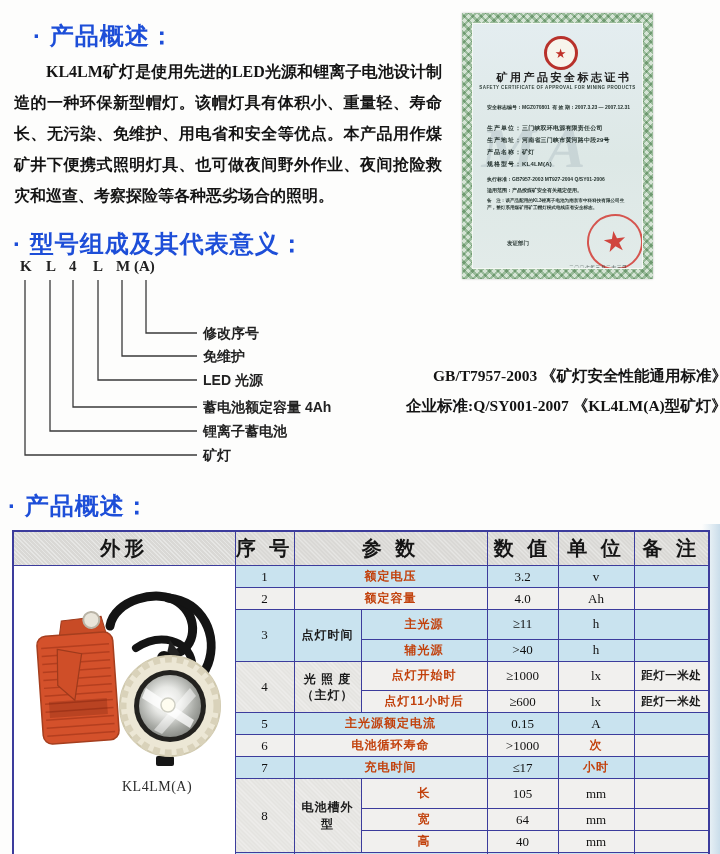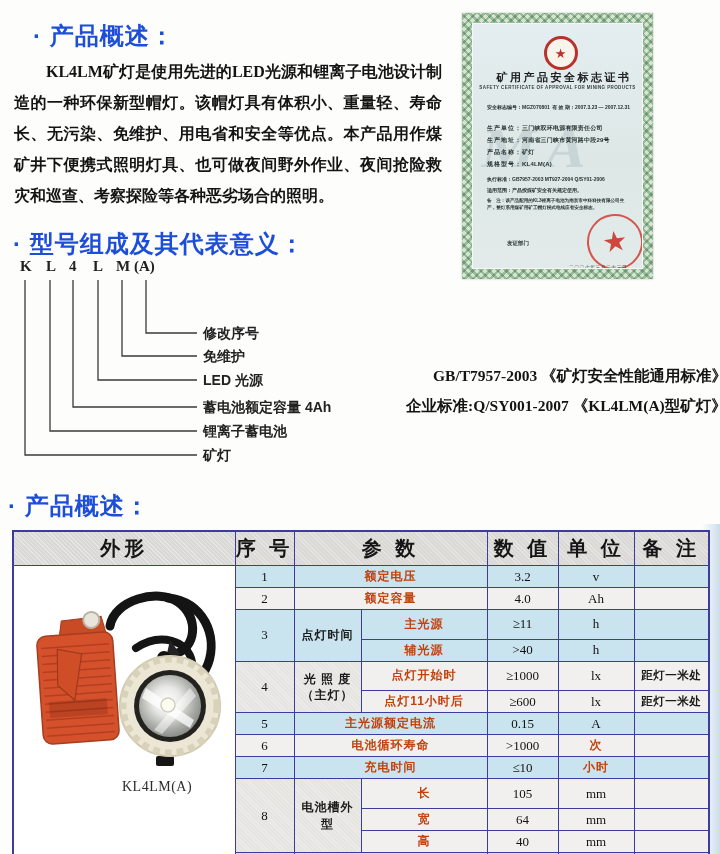--- a/index.html
+++ b/index.html
@@ -330,21 +330,21 @@
         <td class="num">6</td>
         <td class="cn" colspan="2">电池循环寿命</td>
         <td class="num">&gt;1000</td>
         <td class="cn">次</td>
         <td class="note-cell"></td>
       </tr>
 
       <tr class="blue">
         <td class="num">7</td>
         <td class="cn" colspan="2">充电时间</td>
-        <td class="num">≤10</td>
+        <td class="num">≤17</td>
         <td class="cn">小时</td>
         <td class="note-cell"></td>
       </tr>
 
       <tr class="plain">
         <td class="num gray" rowspan="3">8</td>
         <td class="group-cell gray" rowspan="3">电池槽外型</td>
         <td class="cn">长</td>
         <td class="num">105</td>
         <td class="num">mm</td>

